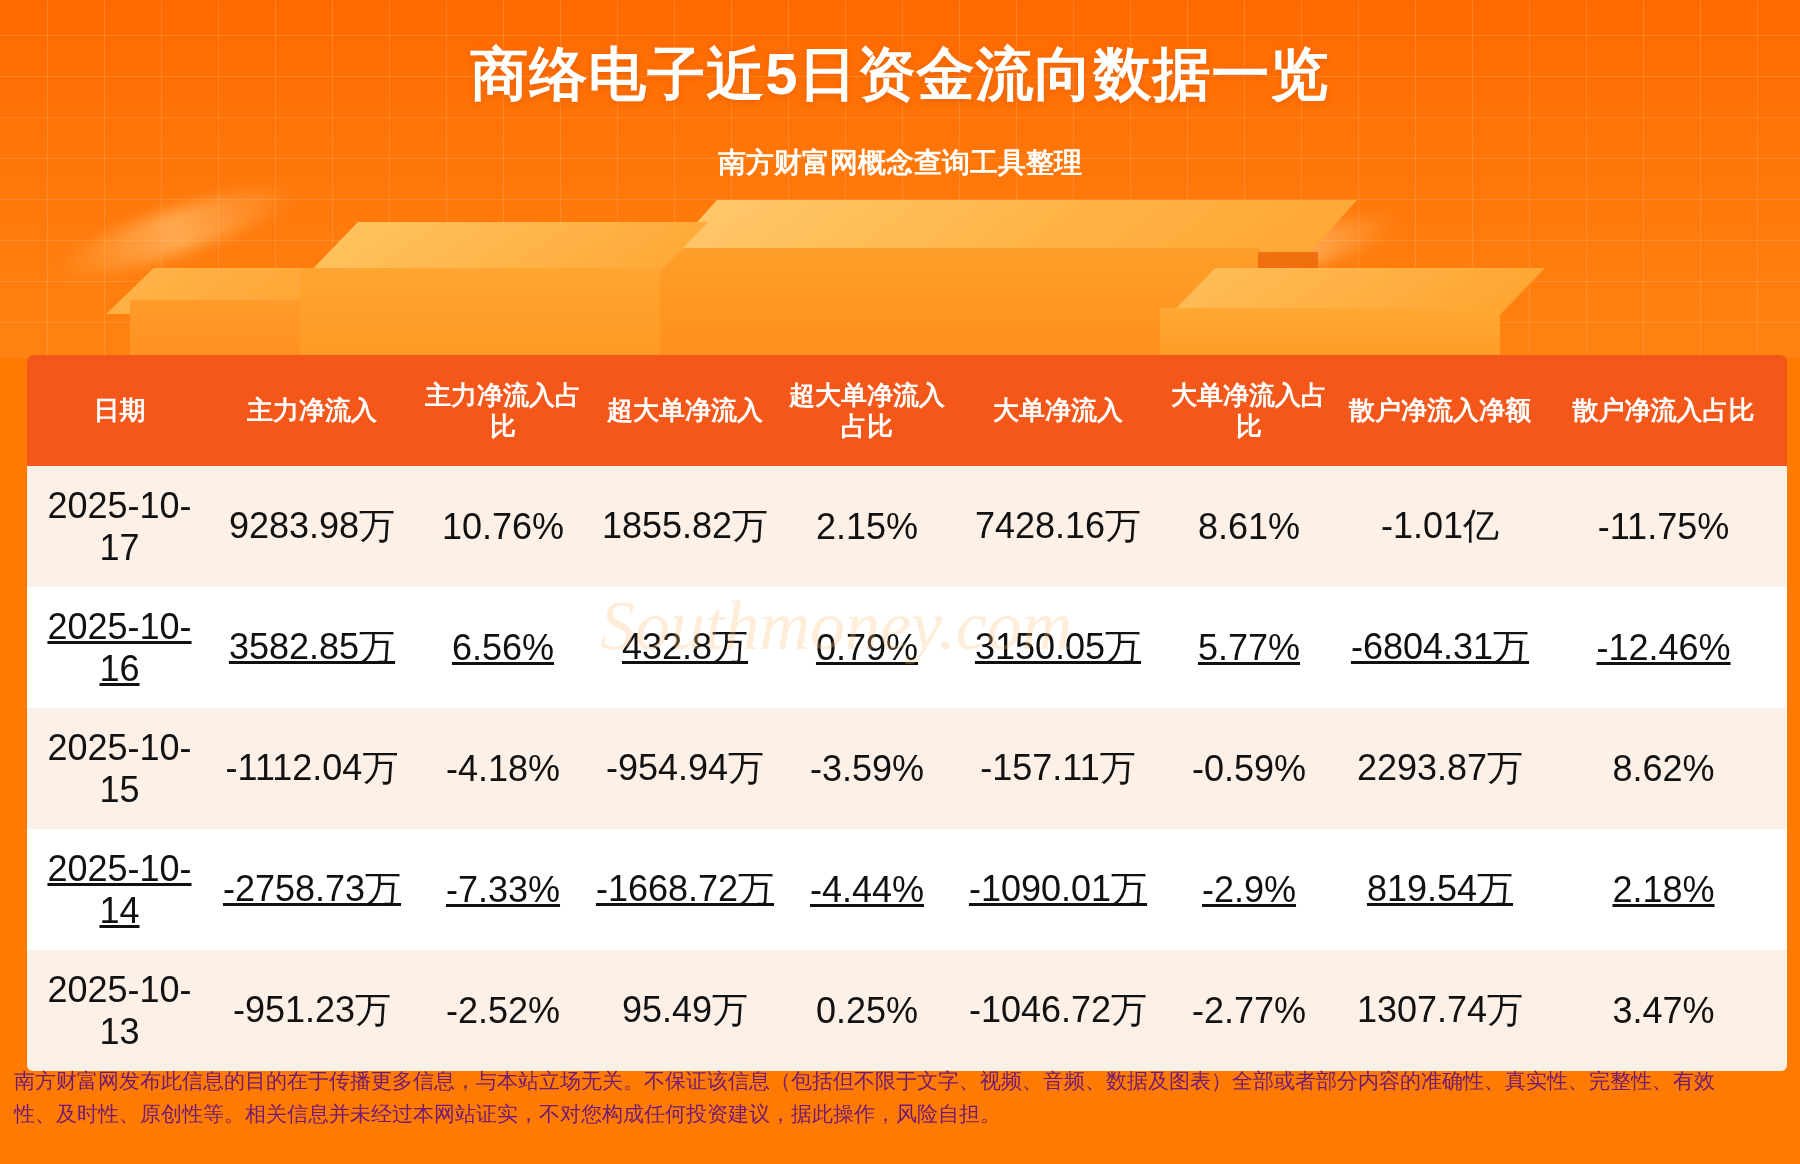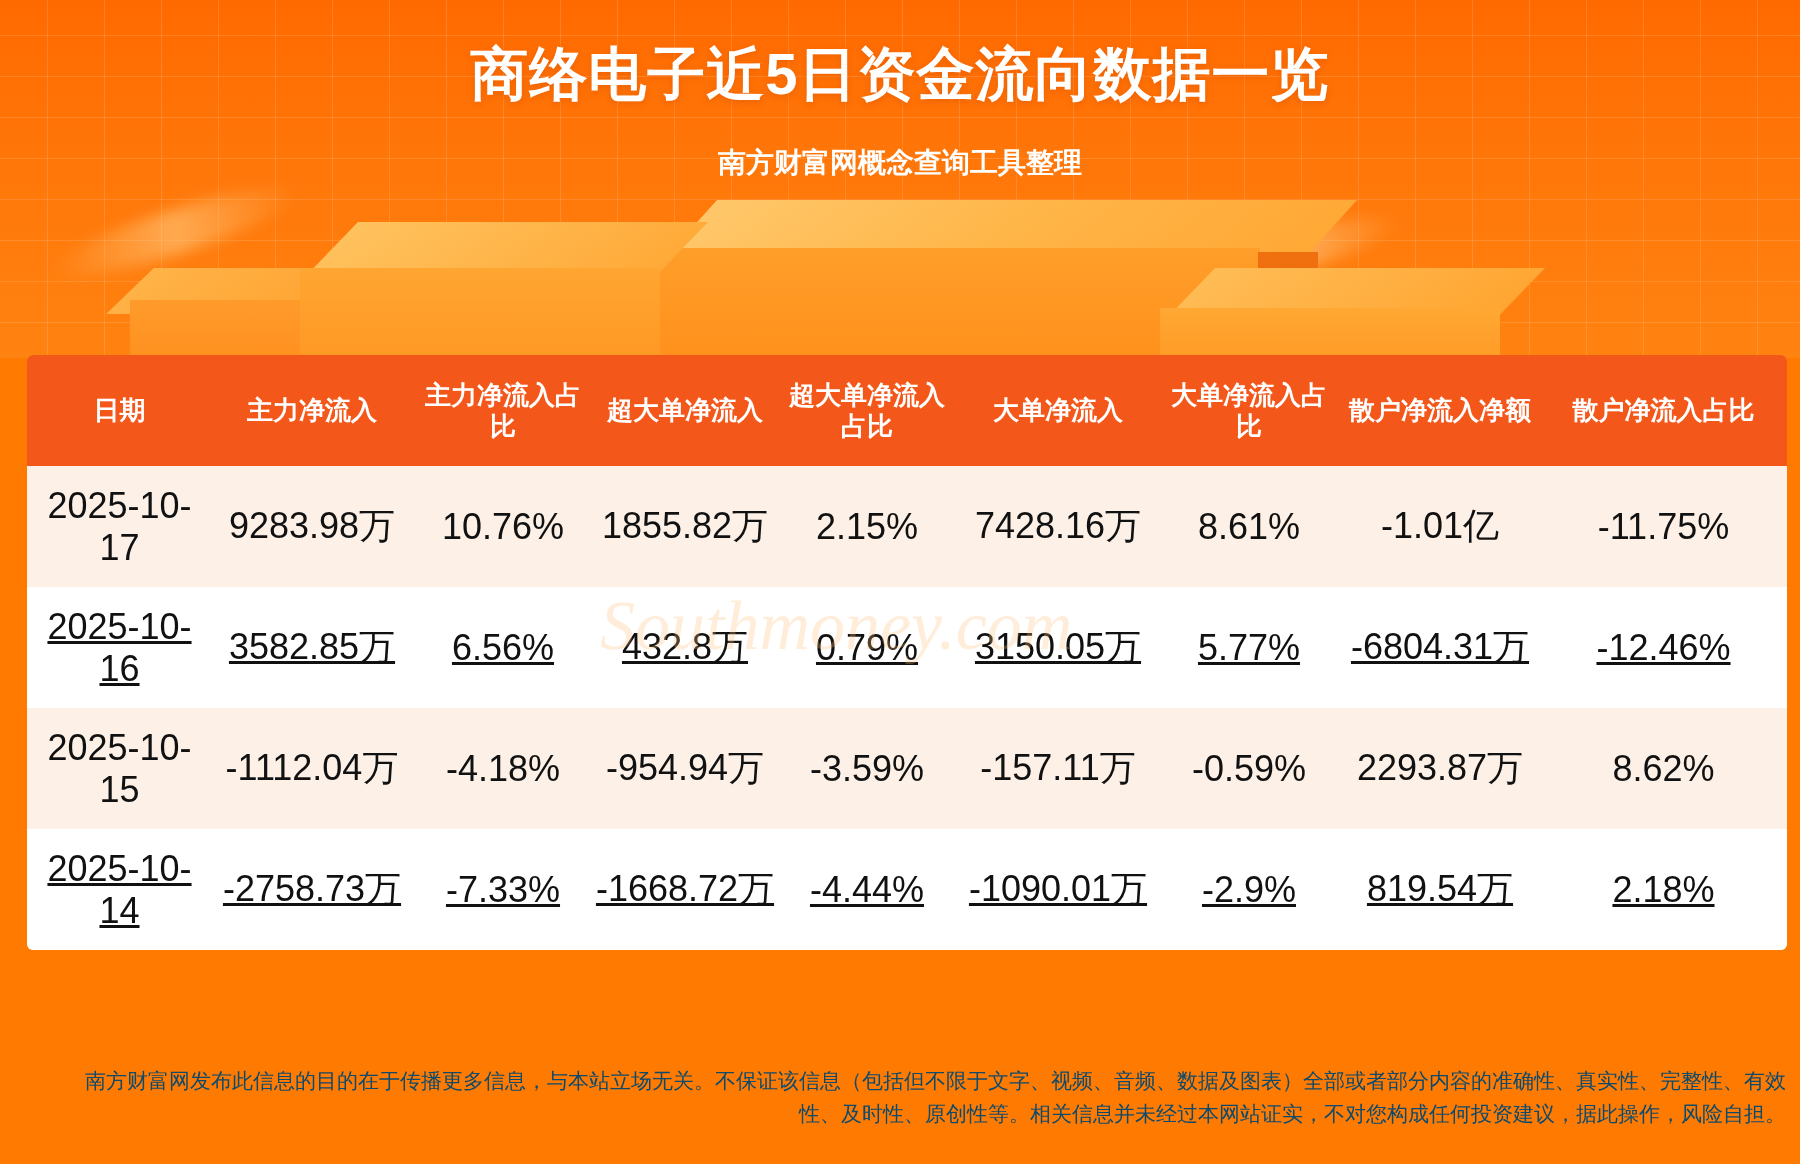--- a/index.html
+++ b/index.html
@@ -124,21 +124,21 @@
   }
   .wm-en{
     position:absolute;left:0;top:78px;font-size:70px;
     color:rgba(255,190,120,0.28);font-style:italic;
     font-family:"Liberation Serif","DejaVu Serif",serif;
   }
 
   
   .footer{
     position:absolute;left:0;top:1065px;width:1800px;
-    text-align:right;color:#0c4a6e;font-size:21px;line-height:1.55;
+    text-align:left;color:#701a75;font-size:21px;line-height:1.55;
     padding:0 14px;box-sizing:border-box;
   }
 </style>
 </head>
 <body>
 
 <div class="banner">
   <div class="grid"></div>
 
   <div class="streak s1"></div>
@@ -229,20 +229,31 @@
         <td>2025-10-14</td>
         <td>-2758.73万</td>
         <td>-7.33%</td>
         <td>-1668.72万</td>
         <td>-4.44%</td>
         <td>-1090.01万</td>
         <td>-2.9%</td>
         <td>819.54万</td>
         <td>2.18%</td>
       </tr>
+      <tr class="odd">
+        <td>2025-10-13</td>
+        <td>-951.23万</td>
+        <td>-2.52%</td>
+        <td>95.49万</td>
+        <td>0.25%</td>
+        <td>-1046.72万</td>
+        <td>-2.77%</td>
+        <td>1307.74万</td>
+        <td>3.47%</td>
+      </tr>
     </tbody>
   </table>
 </div>
 
 <div class="watermark">
   <div class="wm-en">Southmoney.com</div>
 </div>
 
 <div class="footer">
   <div>南方财富网发布此信息的目的在于传播更多信息，与本站立场无关。不保证该信息（包括但不限于文字、视频、音频、数据及图表）全部或者部分内容的准确性、真实性、完整性、有效</div>

